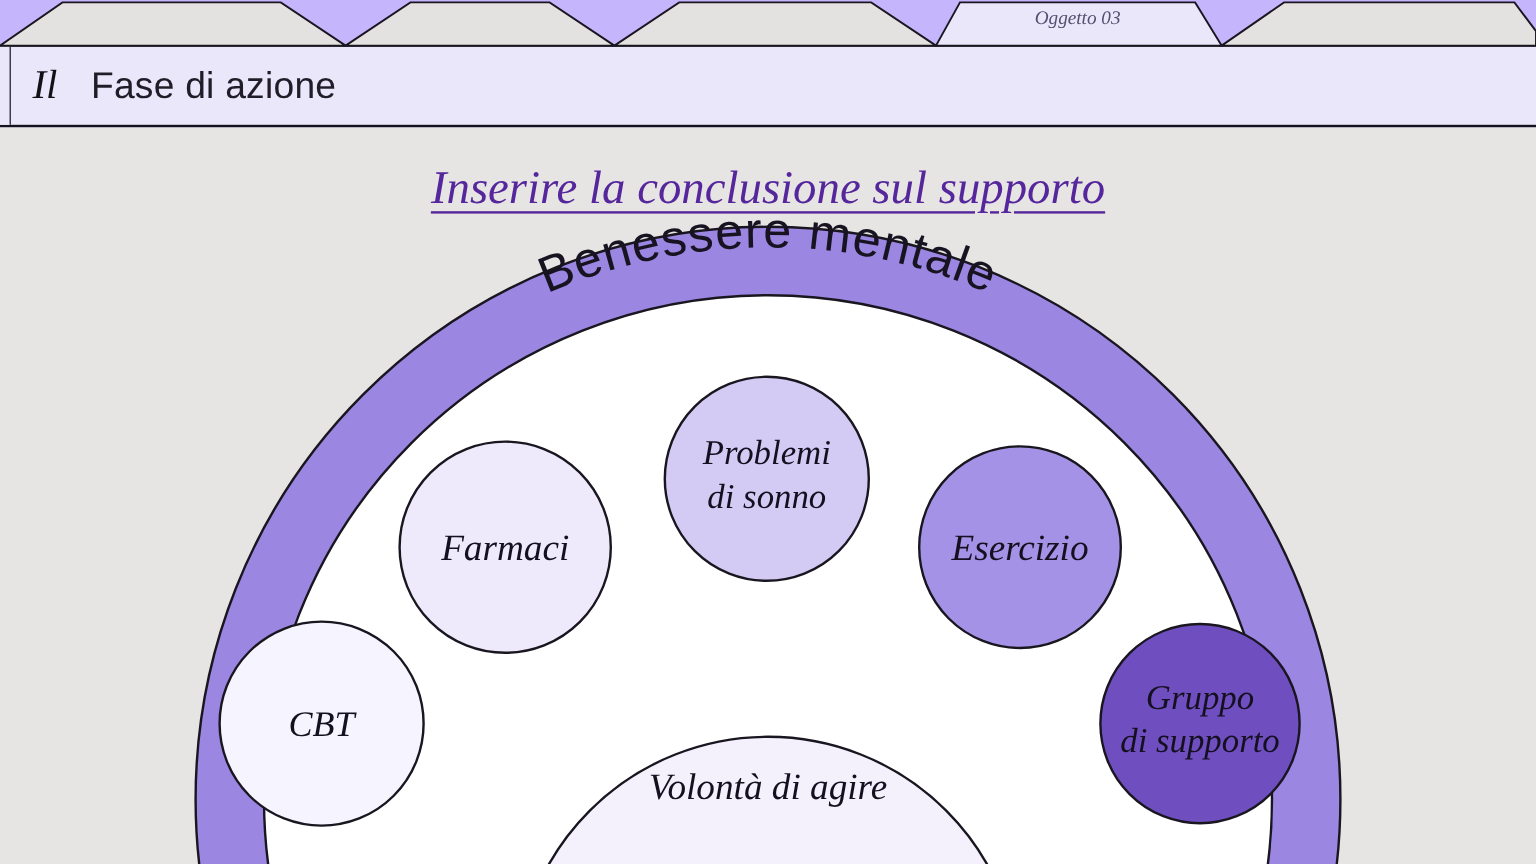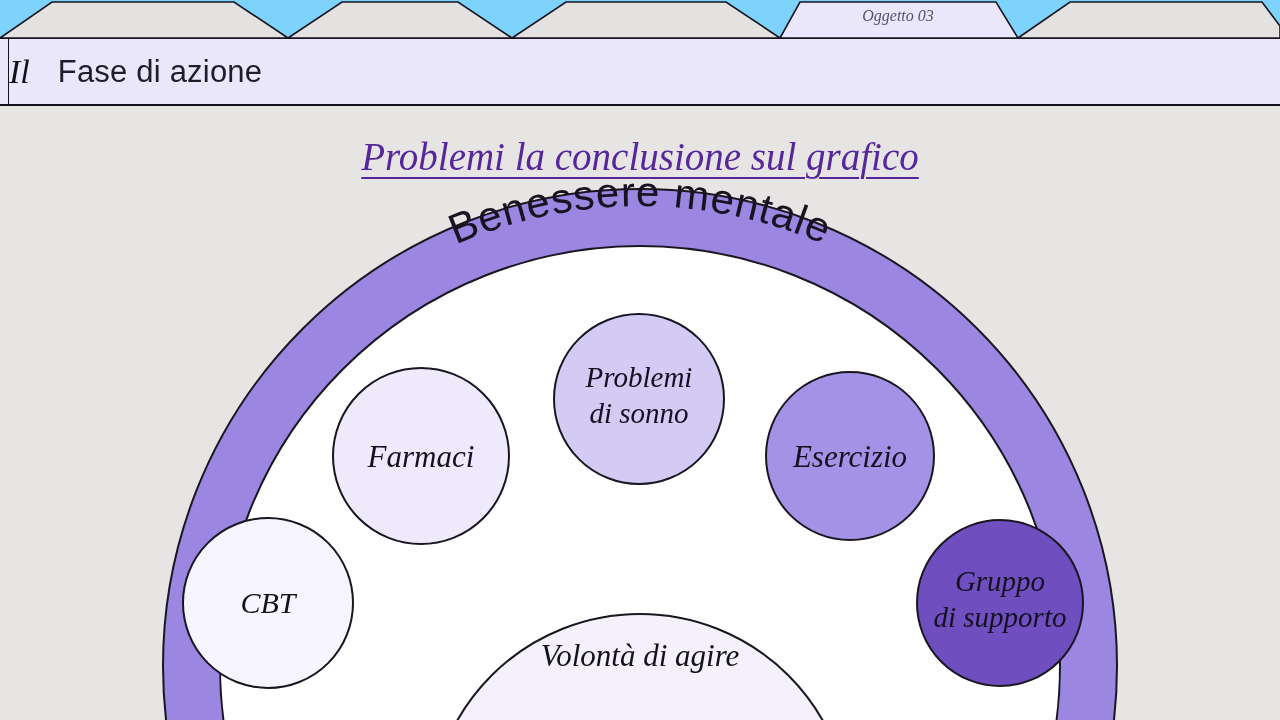--- a/index.html
+++ b/index.html
@@ -55,20 +55,21 @@
     background: #eae7fb;
     border-right: 1.5px solid #14121c;
     box-sizing: border-box;
     flex: 0 0 auto;
   }
   #titlebar .badge {
     font-family: "Liberation Serif", serif;
     font-style: italic;
     font-size: 34px;
     color: #141018;
+    margin-left: 18px;
     flex: 0 0 auto;
   }
   #titlebar .title {
     font-family: "Liberation Sans", sans-serif;
     font-size: 31px;
     font-weight: 400;
     color: #201c28;
     margin-left: 28px;
     letter-spacing: 0.2px;
     flex: 0 0 auto;
@@ -110,21 +111,21 @@
 
   .node-text {
     font-family: "Liberation Serif", serif;
     font-style: italic;
     fill: #141020;
   }
 </style>
 </head>
 <body>
 
-<div id="stage" style="background: #7dd3fc;">
+<div id="stage" style="background: #c4b5fd;">
 
   <div id="tabstrip">
     <svg width="1280" height="40" viewBox="0 0 1280 40" xmlns="http://www.w3.org/2000/svg">
 
       <path d="M 0,38 L 0,38 L 52,2 L 234,2 L 288,38 Z" fill="#e4e2e0" stroke="#191620" stroke-width="1.6"></path>
       <path d="M 288,38 L 342,2 L 458,2 L 512,38 Z" fill="#e4e2e0" stroke="#191620" stroke-width="1.6"></path>
       <path d="M 512,38 L 566,2 L 726,2 L 780,38 Z" fill="#e4e2e0" stroke="#191620" stroke-width="1.6"></path>
 
       <path d="M 780,38 L 800,2 L 996,2 L 1018,38 Z" fill="#eae7fb" stroke="#191620" stroke-width="1.6"></path>
       <path d="M 1018,38 L 1070,2 L 1262,2 L 1280,26 L 1280,38 Z" fill="#e4e2e0" stroke="#191620" stroke-width="1.6"></path>
@@ -133,21 +134,21 @@
   </div>
 
   <div id="titlebar" style="background: rgb(234, 231, 251);">
     <div class="rail"></div>
     <div class="badge">Il</div>
     <div class="title">Fase di azione</div>
   </div>
 
   <div id="canvas" style="background: rgb(231, 229, 227);">
 
-    <div id="headline" style="color: rgb(86, 39, 156);">Problemi la conclusione sul grafico</div>
+    <div id="headline" style="color: rgb(86, 39, 156);">Inserire la conclusione sul supporto</div>
 
     <div id="diagram">
       <svg width="1280" height="614" viewBox="0 0 1280 614" xmlns="http://www.w3.org/2000/svg">
         <defs>
           <path id="ringTextPath" d="M 180,560 A 460,460 0 0 1 1100,560" fill="none"></path>
         </defs>
 
         <g>
           <circle id="ring-outer" cx="640" cy="560" r="477" fill="#9b86e2" stroke="#191620" stroke-width="2"></circle>
           <circle id="ring-inner" cx="640" cy="560" r="420" fill="#ffffff" stroke="#191620" stroke-width="2"></circle>

